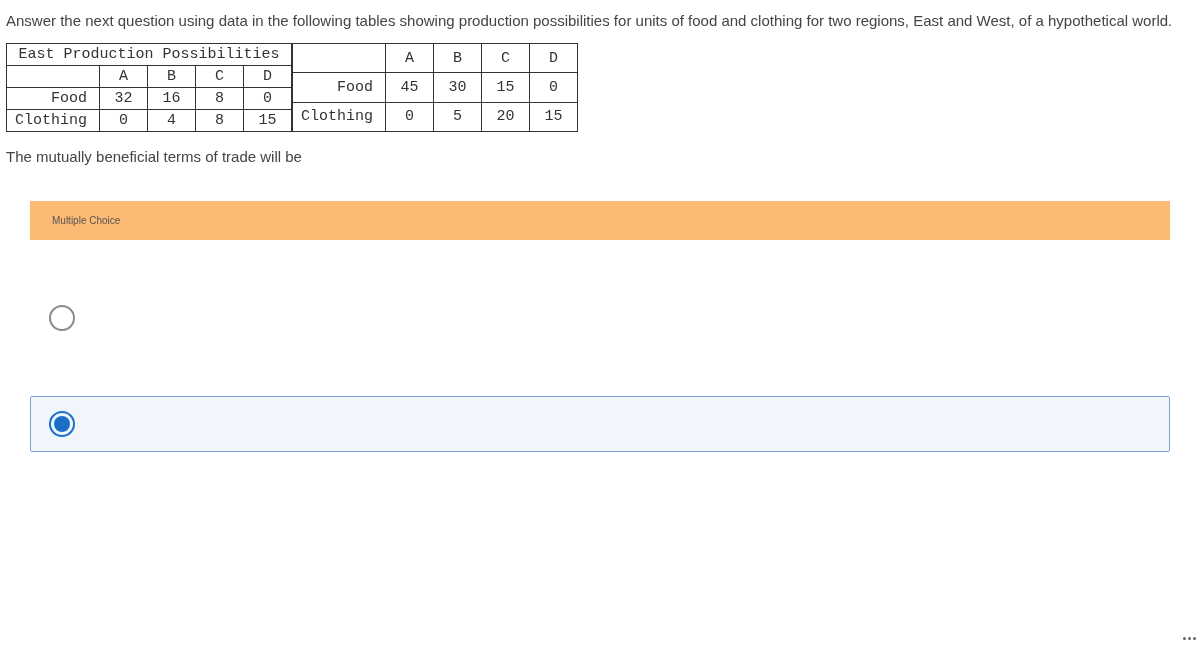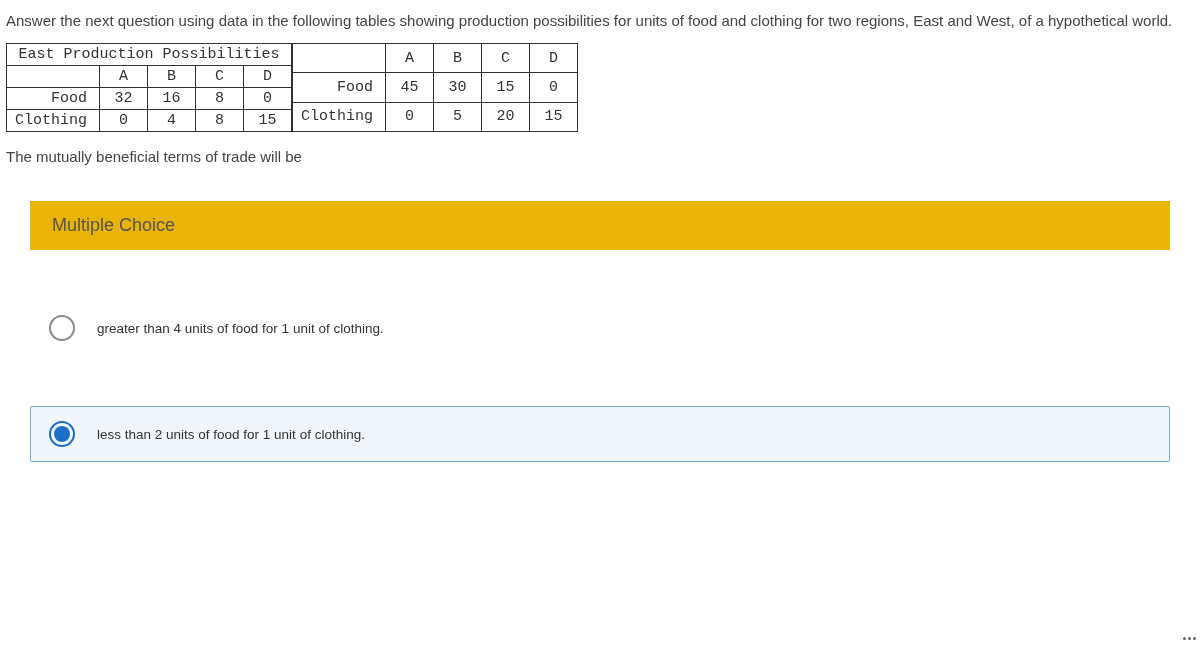--- a/index.html
+++ b/index.html
@@ -45,24 +45,24 @@
   }
   table.ppf td.blank, table.ppf th.blank {
     min-width: 90px;
   }
   .sub-question {
     padding: 16px 14px 0 6px;
     font-size: 15px;
     color: #444;
   }
   .mc-header {
-    background: #eab308;
+    background: #fdba74;
     padding: 14px 22px;
     margin: 36px 30px 0 30px;
-    font-size: 18px;
+    font-size: 10px;
     color: #555;
   }
   .options {
     padding: 0 30px;
   }
   .option {
     display: flex;
     align-items: center;
     gap: 22px;
     padding: 14px 18px;
@@ -172,28 +172,26 @@
 </div>
 
 <div class="sub-question">The mutually beneficial terms of trade will be</div>
 
 <div class="mc-header">Multiple Choice</div>
 
 <div class="options">
 
   <div class="option">
     <div class="radio"></div>
-    <div class="option-label">greater than 4 units of food for 1 unit of clothing.</div>
   </div>
 
 
 
   <div class="option selected">
     <div class="radio"></div>
-    <div class="option-label">less than 2 units of food for 1 unit of clothing.</div>
   </div>
 
 </div>
 
 <div class="dots-icon">
   <span></span>
     <span></span>
     <span></span>
 </div>
 

